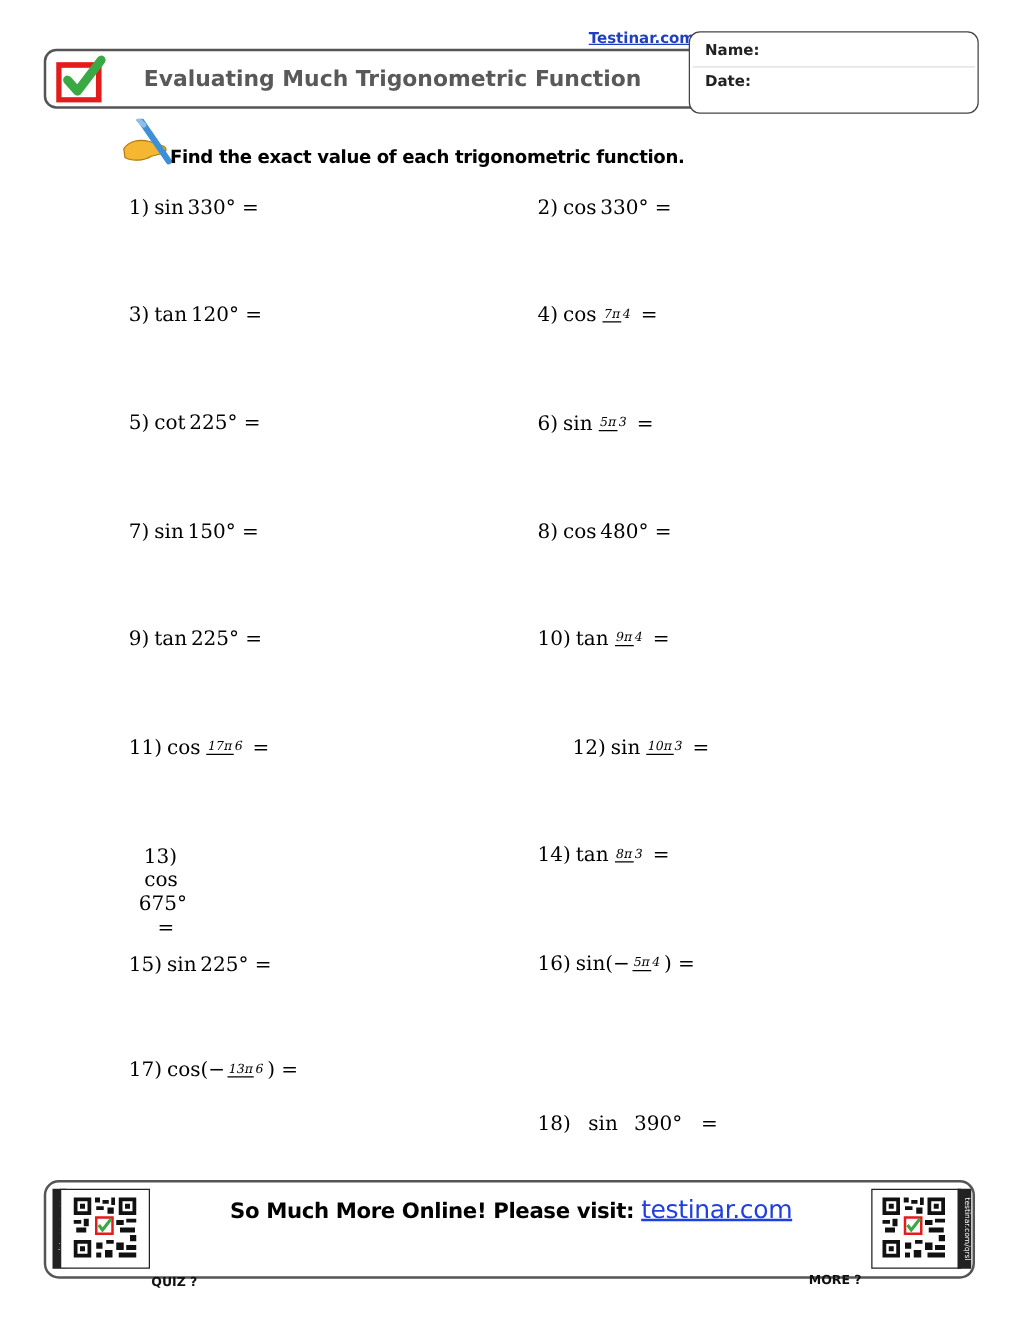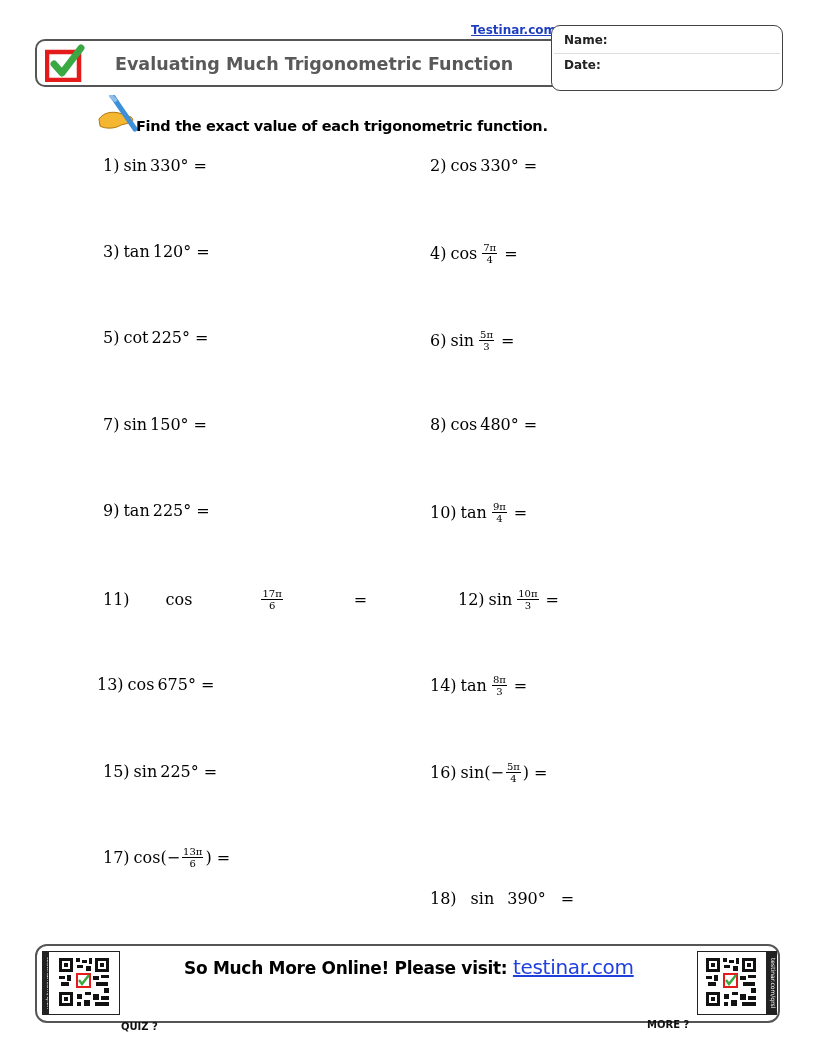--- a/index.html
+++ b/index.html
@@ -15,21 +15,21 @@
   .nd-sep { position:absolute; left:2px; right:2px; top:27px; height:1px; background:#ddd; }
 
   
   .instr-icon { position:absolute; left:97px; top:95px; width:42px; height:38px; }
   .instr { position:absolute; left:136px; top:118px; font-family:"DejaVu Sans", sans-serif; font-weight:bold; font-size:14.5px; letter-spacing:-0.3px; }
 
   
   .prob { position:absolute; font-family:"DejaVu Serif", serif; font-size:16px; white-space:nowrap; display:flex; align-items:center; }
   .prob .num { margin-right:4px; }
   .prob .fn { margin-right:3px; }
-  .frac { display:inline-flex; flex-direction:column; align-items:center; font-size:10px; margin:0 2px; vertical-align:middle; line-height:11px; }
+  .frac { display:inline-flex; flex-direction:row; align-items:center; font-size:10px; margin:0 2px; vertical-align:middle; line-height:11px;font-style:italic; }
   .frac .n { border-bottom:1px solid #000; padding:0 1px; }
   .frac .d { padding:0 1px; }
   .eq { margin-left:5px; }
 
   
   .ftr-box { position:absolute; left:35px; top:944px; width:745px; height:79px; border:2px solid #555; border-radius:12px; box-sizing:border-box; }
   .qr { position:absolute; width:72px; height:64px; border:1.5px solid #222; background:#fff; box-sizing:border-box; }
   .qr-side { position:absolute; width:11px; height:64px; background:#222; color:#fff; font-size:6px; writing-mode:vertical-rl; text-align:center; font-family:"DejaVu Sans", sans-serif; }
   .ftr-text { position:absolute; left:184px; top:955px; font-family:"DejaVu Sans", sans-serif; font-weight:bold; font-size:17px; letter-spacing:-0.3px; }
   .ftr-link { color:#1f3fdf; text-decoration:underline; font-weight:normal; font-size:20px; }
@@ -135,21 +135,21 @@
     <span class="fn">tan</span>
     <span></span>
     <span class="frac">
       <span class="n">9π</span>
       <span class="d">4</span>
     </span>
     <span></span>
     <span class="eq">=</span>
 </div>
 
-<div class="prob" style="left:103px; top:588px;gap:32px;">
+<div class="prob" style="left:103px; top:588px;">
   <span class="num">11)</span>
     <span class="fn">cos</span>
     <span></span>
     <span class="frac">
       <span class="n">17π</span>
       <span class="d">6</span>
     </span>
     <span></span>
     <span class="eq">=</span>
 </div>
@@ -158,21 +158,21 @@
     <span class="fn">sin</span>
     <span></span>
     <span class="frac">
       <span class="n">10π</span>
       <span class="d">3</span>
     </span>
     <span></span>
     <span class="eq">=</span>
 </div>
 
-<div class="prob" style="left:97px; top:675px;">
+<div class="prob" style="left:111px; top:675px;flex-direction:column;">
   <span class="num">13)</span>
     <span class="fn">cos</span>
     <span>675°</span>
     <span class="eq">=</span>
 </div>
 <div class="prob" style="left:430px; top:674px;">
   <span class="num">14)</span>
     <span class="fn">tan</span>
     <span></span>
     <span class="frac">

